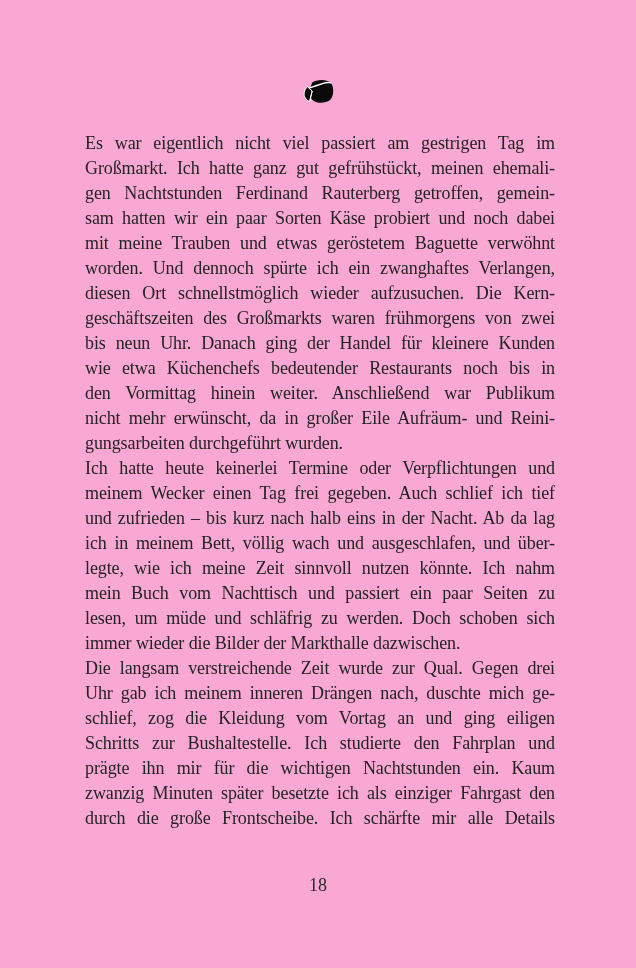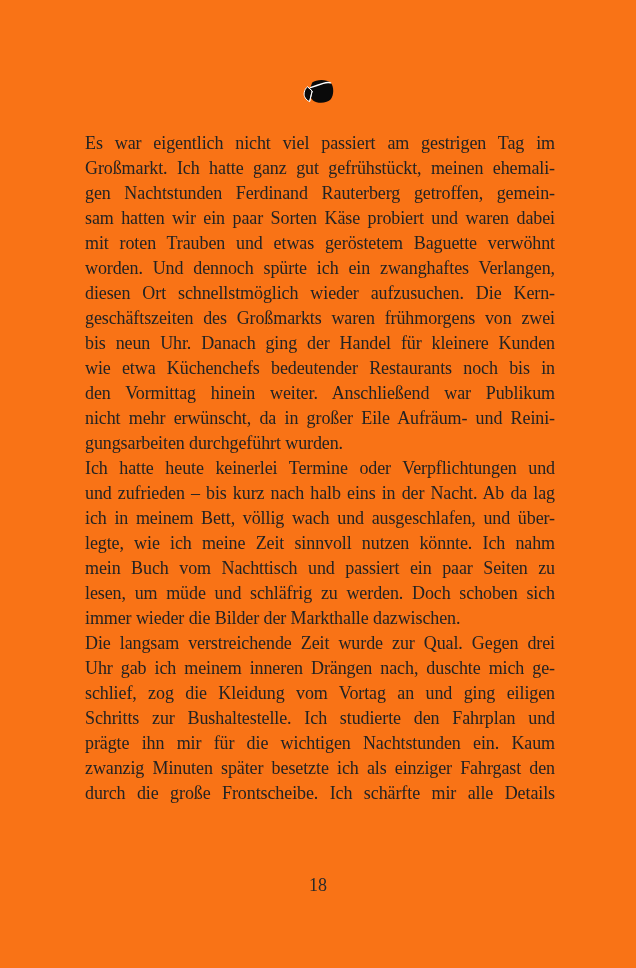--- a/index.html
+++ b/index.html
@@ -10,21 +10,21 @@
   body {
     width: 636px;
     height: 968px;
     position: relative;
     font-family: "Liberation Serif", serif;
     overflow: hidden;
   }
   .page {
     position: absolute;
     inset: 0;
-    background: #f97316;
+    background: #f9a8d4;
     text-decoration: underline;
   }
   .ornament {
     position: absolute;
     left: 50%;
     top: 78px;
     transform: translateX(-50%);
     width: 34px;
     height: 30px;
   }
@@ -87,33 +87,34 @@
 
       <path d="M6.6 8.8 L11.2 13.0 L8.6 23.6" stroke="#ffffff" stroke-width="0.9" fill="none"></path>
     </svg>
   </div>
 
   <div class="text-block">
       <div class="paragraph">
         <div class="line">Es war eigentlich nicht viel passiert am gestrigen Tag im</div>
         <div class="line">Großmarkt. Ich hatte ganz gut gefrühstückt, meinen ehemali-</div>
         <div class="line">gen Nachtstunden Ferdinand Rauterberg getroffen, gemein-</div>
-        <div class="line">sam hatten wir ein paar Sorten Käse probiert und waren dabei</div>
-        <div class="line">mit roten Trauben und etwas geröstetem Baguette verwöhnt</div>
+        <div class="line">sam hatten wir ein paar Sorten Käse probiert und noch dabei</div>
+        <div class="line">mit meine Trauben und etwas geröstetem Baguette verwöhnt</div>
         <div class="line">worden. Und dennoch spürte ich ein zwanghaftes Verlangen,</div>
         <div class="line">diesen Ort schnellstmöglich wieder aufzusuchen. Die Kern-</div>
         <div class="line">geschäftszeiten des Großmarkts waren frühmorgens von zwei</div>
         <div class="line">bis neun Uhr. Danach ging der Handel für kleinere Kunden</div>
         <div class="line">wie etwa Küchenchefs bedeutender Restaurants noch bis in</div>
         <div class="line">den Vormittag hinein weiter. Anschließend war Publikum</div>
         <div class="line">nicht mehr erwünscht, da in großer Eile Aufräum- und Reini-</div>
         <div class="line short">gungsarbeiten durchgeführt wurden.</div>
       </div>
       <div class="paragraph">
         <div class="line">Ich hatte heute keinerlei Termine oder Verpflichtungen und</div>
+        <div class="line">meinem Wecker einen Tag frei gegeben. Auch schlief ich tief</div>
         <div class="line">und zufrieden – bis kurz nach halb eins in der Nacht. Ab da lag</div>
         <div class="line">ich in meinem Bett, völlig wach und ausgeschlafen, und über-</div>
         <div class="line">legte, wie ich meine Zeit sinnvoll nutzen könnte. Ich nahm</div>
         <div class="line">mein Buch vom Nachttisch und passiert ein paar Seiten zu</div>
         <div class="line">lesen, um müde und schläfrig zu werden. Doch schoben sich</div>
         <div class="line short">immer wieder die Bilder der Markthalle dazwischen.</div>
       </div>
       <div class="paragraph">
         <div class="line">Die langsam verstreichende Zeit wurde zur Qual. Gegen drei</div>
         <div class="line">Uhr gab ich meinem inneren Drängen nach, duschte mich ge-</div>

